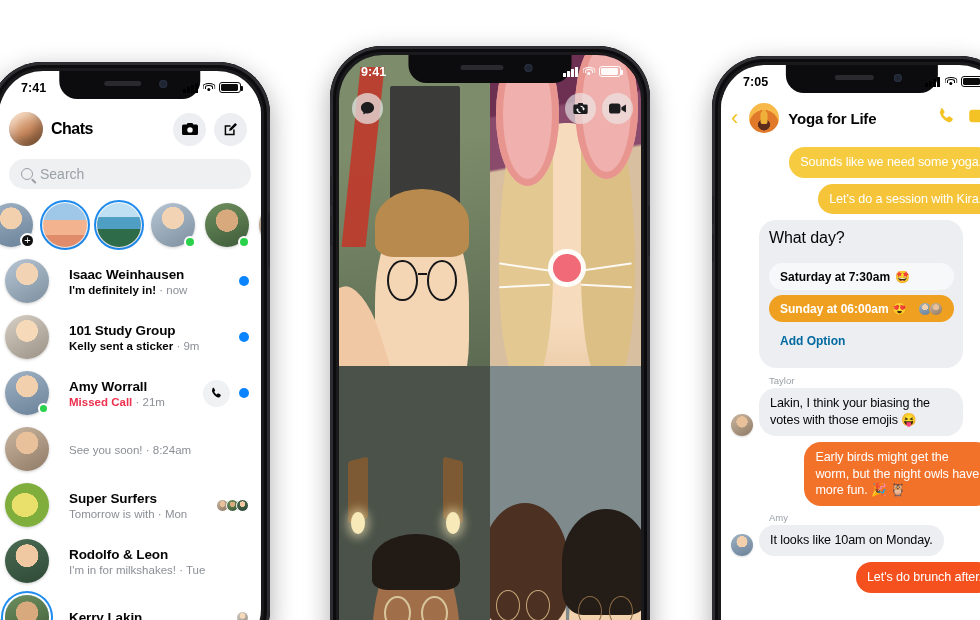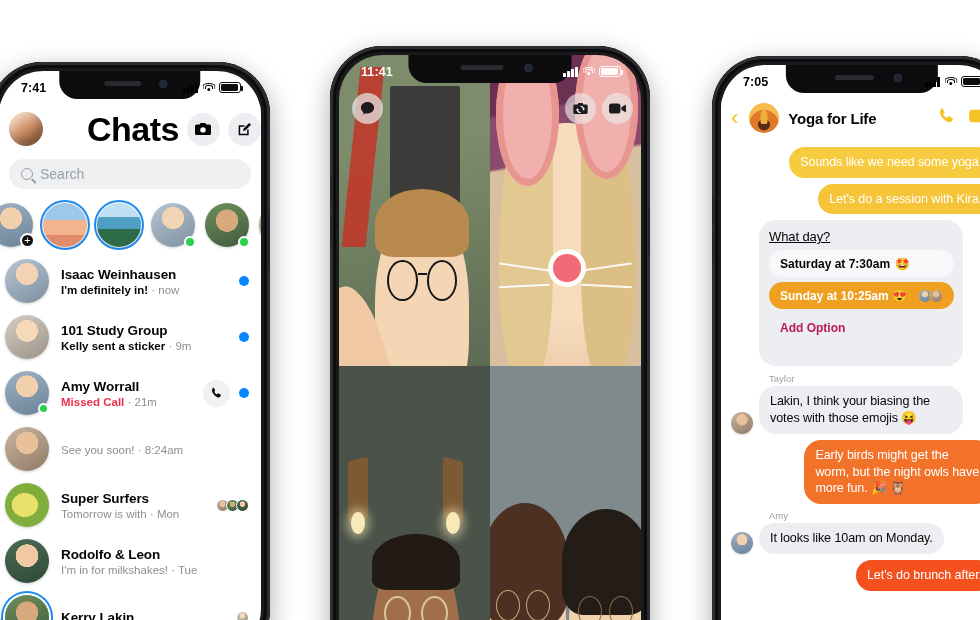--- a/index.html
+++ b/index.html
@@ -82,21 +82,21 @@
   .sb-dark { color:#000; }
   .sb-light { color:#fff; }
 
   
   #phone1 { left: -10px; top: 62px; width: 280px; height: 600px; }
   .p1-head { position: absolute; top: 30px; left:0; right:0; height: 56px;
     display:flex; align-items:center; padding: 0 14px 0 10px; gap: 8px; background:#fff; }
   .p1-avatar { width: 34px; height: 34px; border-radius: 50%; flex: 0 0 auto;
     background: linear-gradient(150deg,#f0c9a8 10%,#c98a5f 55%,#8a5b37 100%);
     box-shadow: inset -5px -7px 9px rgba(0,0,0,.22), inset 4px 4px 8px rgba(255,255,255,.35); }
-  .p1-title { font-size: 34px; font-weight: bold; letter-spacing: -.5px; color:#000; flex:1;margin-left:36px; }
+  .p1-title { font-size: 16px; font-weight: bold; letter-spacing: -.5px; color:#000; flex:1; }
   .hbtn { width: 33px; height: 33px; border-radius: 50%; background:#eceef1;
     display:flex; align-items:center; justify-content:center; flex:0 0 auto; }
   .p1-search { position:absolute; top: 88px; left: 10px; right: 10px; height: 30px;
     background:#eef0f2; border-radius: 16px; display:flex; align-items:center;
     gap:7px; padding: 0 12px; color:#9aa0a6; font-size: 14px; }
   .mag { width:12px; height:12px; border:1.6px solid #9aa0a6; border-radius:50%;
     position:relative; flex:0 0 auto; }
   .mag::after { content:""; position:absolute; right:-4px; bottom:-3px; width:5.5px;
     height:1.6px; background:#9aa0a6; transform:rotate(45deg); border-radius:1px; }
   .p1-stories { position:absolute; top: 128px; left: 0; right:0; height: 52px;
@@ -105,21 +105,21 @@
   .story .ring { position:absolute; inset:-3px; border-radius:50%; border:2px solid transparent; }
   .story.active .ring { border-color:#1f8cf0; }
   .story .pic { position:absolute; inset:0; border-radius:50%;
     box-shadow: 0 1px 3px rgba(0,0,0,.18); overflow:hidden; }
   .story .badge-plus { position:absolute; right:-2px; bottom:-1px; width:15px; height:15px;
     border-radius:50%; background:#111; border:2px solid #fff; color:#fff;
     font-size:11px; line-height:11px; display:flex; align-items:center; justify-content:center; }
   .story .dot-online { position:absolute; right:-1px; bottom:-1px; width:12px; height:12px;
     border-radius:50%; background:#2ad14a; border:2px solid #fff; }
   .p1-list { position:absolute; top: 182px; left:0; right:0; bottom:0; overflow:hidden; }
-  .chatrow { display:flex; align-items:center; height: 56px; padding: 0 12px 0 6px; gap:12px; }
+  .chatrow { display:flex; align-items:center; height: 56px; padding: 0 12px 0 6px; gap:20px; }
   .cr-av { width: 44px; height: 44px; border-radius:50%; flex:0 0 auto; position:relative;
     box-shadow: 0 1px 3px rgba(0,0,0,.2); }
   .cr-av .dot-online { position:absolute; right:0px; bottom:1px; width:11px; height:11px;
     border-radius:50%; background:#2ad14a; border:2px solid #fff; }
   .cr-av.storyring { box-shadow: 0 0 0 2px #fff, 0 0 0 4px #1f8cf0; }
   .cr-txt { flex:1; min-width:0; }
   .cr-name { font-size: 13.5px; font-weight: bold; color:#050505; letter-spacing:-.1px;
     white-space:nowrap; overflow:hidden; text-overflow:ellipsis; }
   .cr-prev { font-size: 11.5px; color:#8b8f95; margin-top:2px;
     white-space:nowrap; overflow:hidden; text-overflow:ellipsis; }
@@ -169,26 +169,26 @@
   .msgrow.out { justify-content:flex-end; }
   .bub { max-width: 78%; border-radius: 17px; padding: 7px 11px;
     font-size: 12.6px; line-height: 1.33; letter-spacing:-.1px; }
   .bub.out { color:#fff; }
   .bub.in { background:#eceef1; color:#050505; }
   .sender-label { font-size: 9.5px; color:#9aa0a6; margin: 2px 0 2px 38px; }
   .in-av { width: 22px; height: 22px; border-radius:50%; flex:0 0 auto; margin-right: 6px;
     box-shadow:0 1px 2px rgba(0,0,0,.15); }
   .poll { background:#eceef1; border-radius: 17px; padding: 9px 9px 9px 10px; width: 78%;
     margin-left: 28px; margin-bottom: 7px; }
-  .poll-q { font-size: 13px; color:#050505; margin-bottom: 6px; letter-spacing:-.1px;text-decoration:underline; }
+  .poll-q { font-size: 16px; color:#050505; margin-bottom: 16px; letter-spacing:-.1px; }
   .poll-opt { background:#f7f8fa; border-radius: 15px; height: 27px;
     display:flex; align-items:center; padding: 0 11px; font-size: 12px;
     font-weight: bold; color:#050505; margin-bottom: 5px; }
   .poll-opt.chosen { background:#f0a020; color:#fff; justify-content:space-between; }
-  .poll-opt.add { background:transparent; color:#be185d; font-weight:bold; margin-bottom:16px; }
+  .poll-opt.add { background:transparent; color:#0369a1; font-weight:bold; margin-bottom:5px; }
   .voters { display:flex; }
   .voters span { width:14px; height:14px; border-radius:50%; display:block; margin-left:-3px;
     border:1.2px solid #f0a020; }
   .emo { font-size: 12px; }
 
   
   .f1 { background: radial-gradient(circle at 50% 35%, #f3d0ad 0 30%, transparent 31%),
          linear-gradient(160deg,#9fb2c4,#6b8299); }
   .f2 { background: radial-gradient(circle at 50% 38%, #f0c9a3 0 32%, transparent 33%),
          linear-gradient(160deg,#4a6b52,#2f4a38); }
@@ -451,21 +451,21 @@
 
           <div style="position:absolute;right:-4%;top:54%;width:52%;height:70%;border-radius:42% 42% 34% 34%;background:radial-gradient(circle at 50% 30%,#f3d2ae 0 62%,#e0b992 100%)"></div>
           <div style="position:absolute;right:-6%;top:46%;width:58%;height:34%;border-radius:50% 50% 24% 24%;background:#241c16"></div>
           <div style="position:absolute;right:26%;top:74%;width:16%;height:10%;border:1.8px solid #8a6a46;border-radius:50%"></div>
           <div style="position:absolute;right:5%;top:74%;width:16%;height:10%;border:1.8px solid #8a6a46;border-radius:50%"></div>
 
         </div>
       </div>
 
       <div class="statusbar sb-light">
-        <div class="st-time">11:41</div>
+        <div class="st-time">9:41</div>
         <div class="st-right">
           <div class="bars">
               <i></i>
               <i></i>
               <i></i>
               <i></i>
             </div>
           <div class="wifi">
               <span></span>
               <span></span>
@@ -541,21 +541,21 @@
           <div class="bub out" style="background:#f5c439; max-width:92%">Let's do a session with Kira.</div>
         </div>
 
         <div class="poll">
           <div class="poll-q">What day?</div>
           <div class="poll-opt">
             <span>Saturday at 7:30am</span>
             <span class="emo" style="margin-left:5px">🤩</span>
           </div>
           <div class="poll-opt chosen">
-            <span><span>Sunday at 10:25am</span> <span class="emo">😍</span></span>
+            <span><span>Sunday at 06:00am</span> <span class="emo">😍</span></span>
             <span class="voters">
               <span class="f1"></span>
               <span class="f3"></span>
             </span>
           </div>
           <div class="poll-opt add">Add Option</div>
         </div>
 
         <div class="sender-label">Taylor</div>
         <div class="msgrow">

